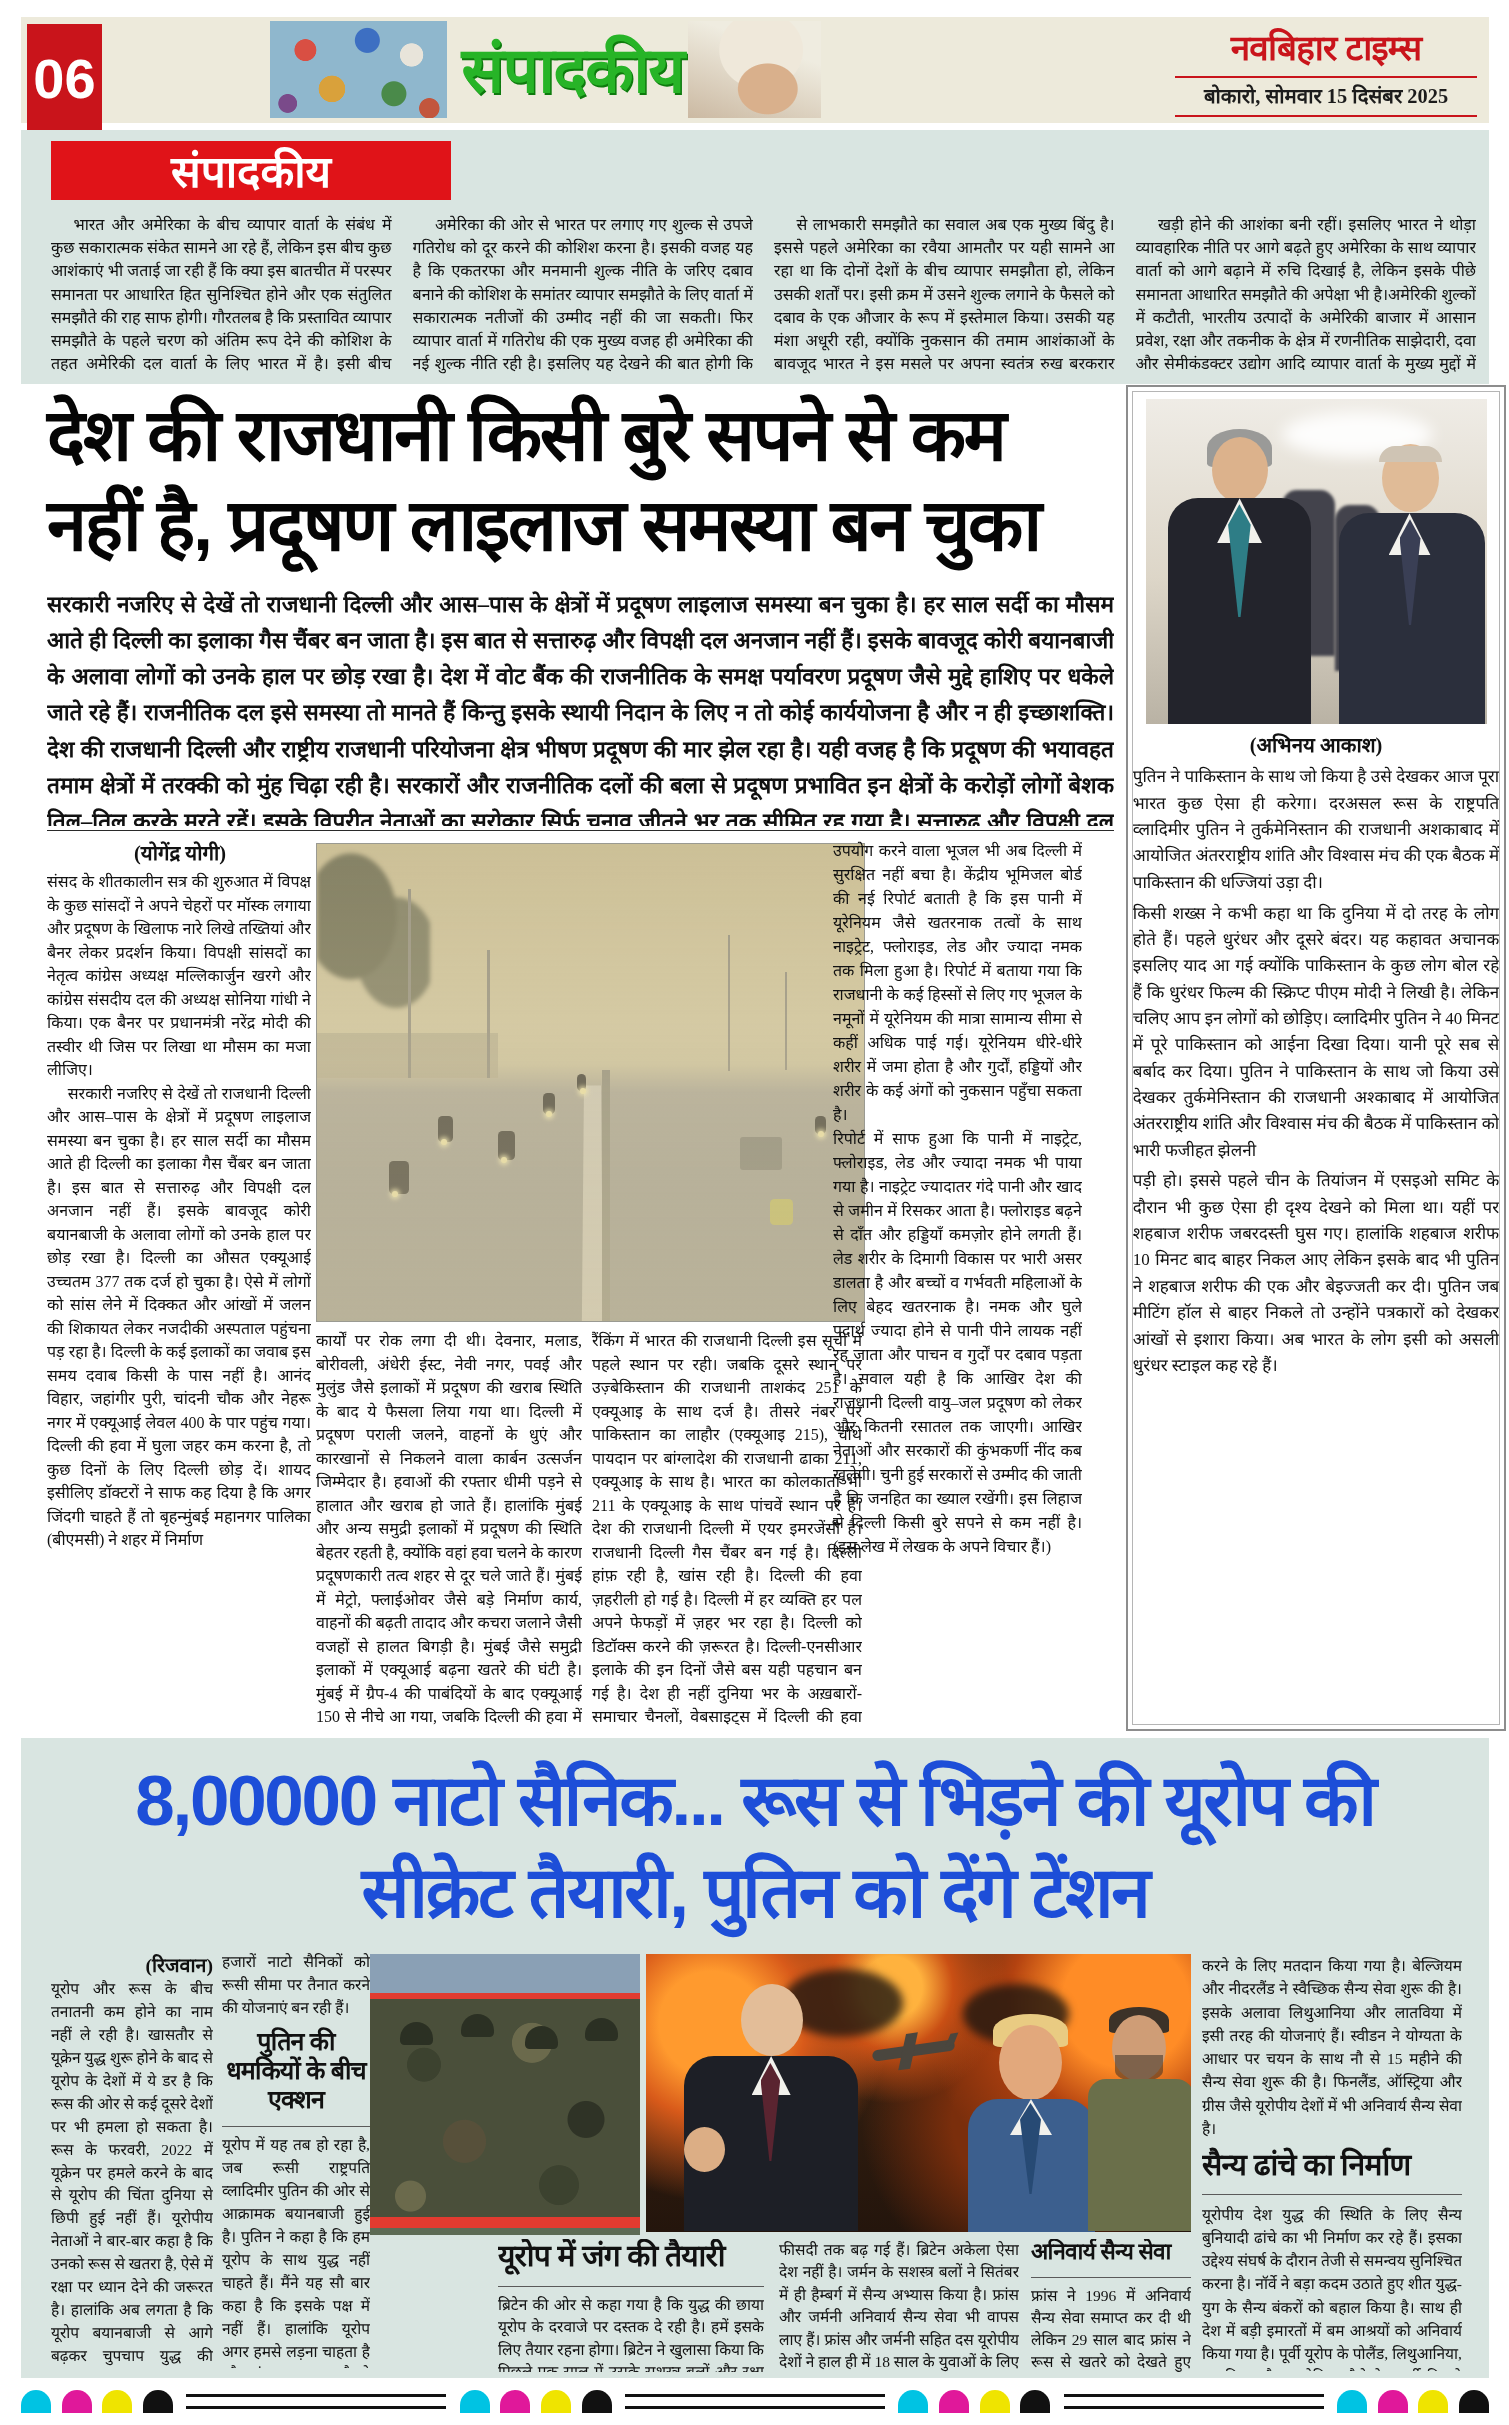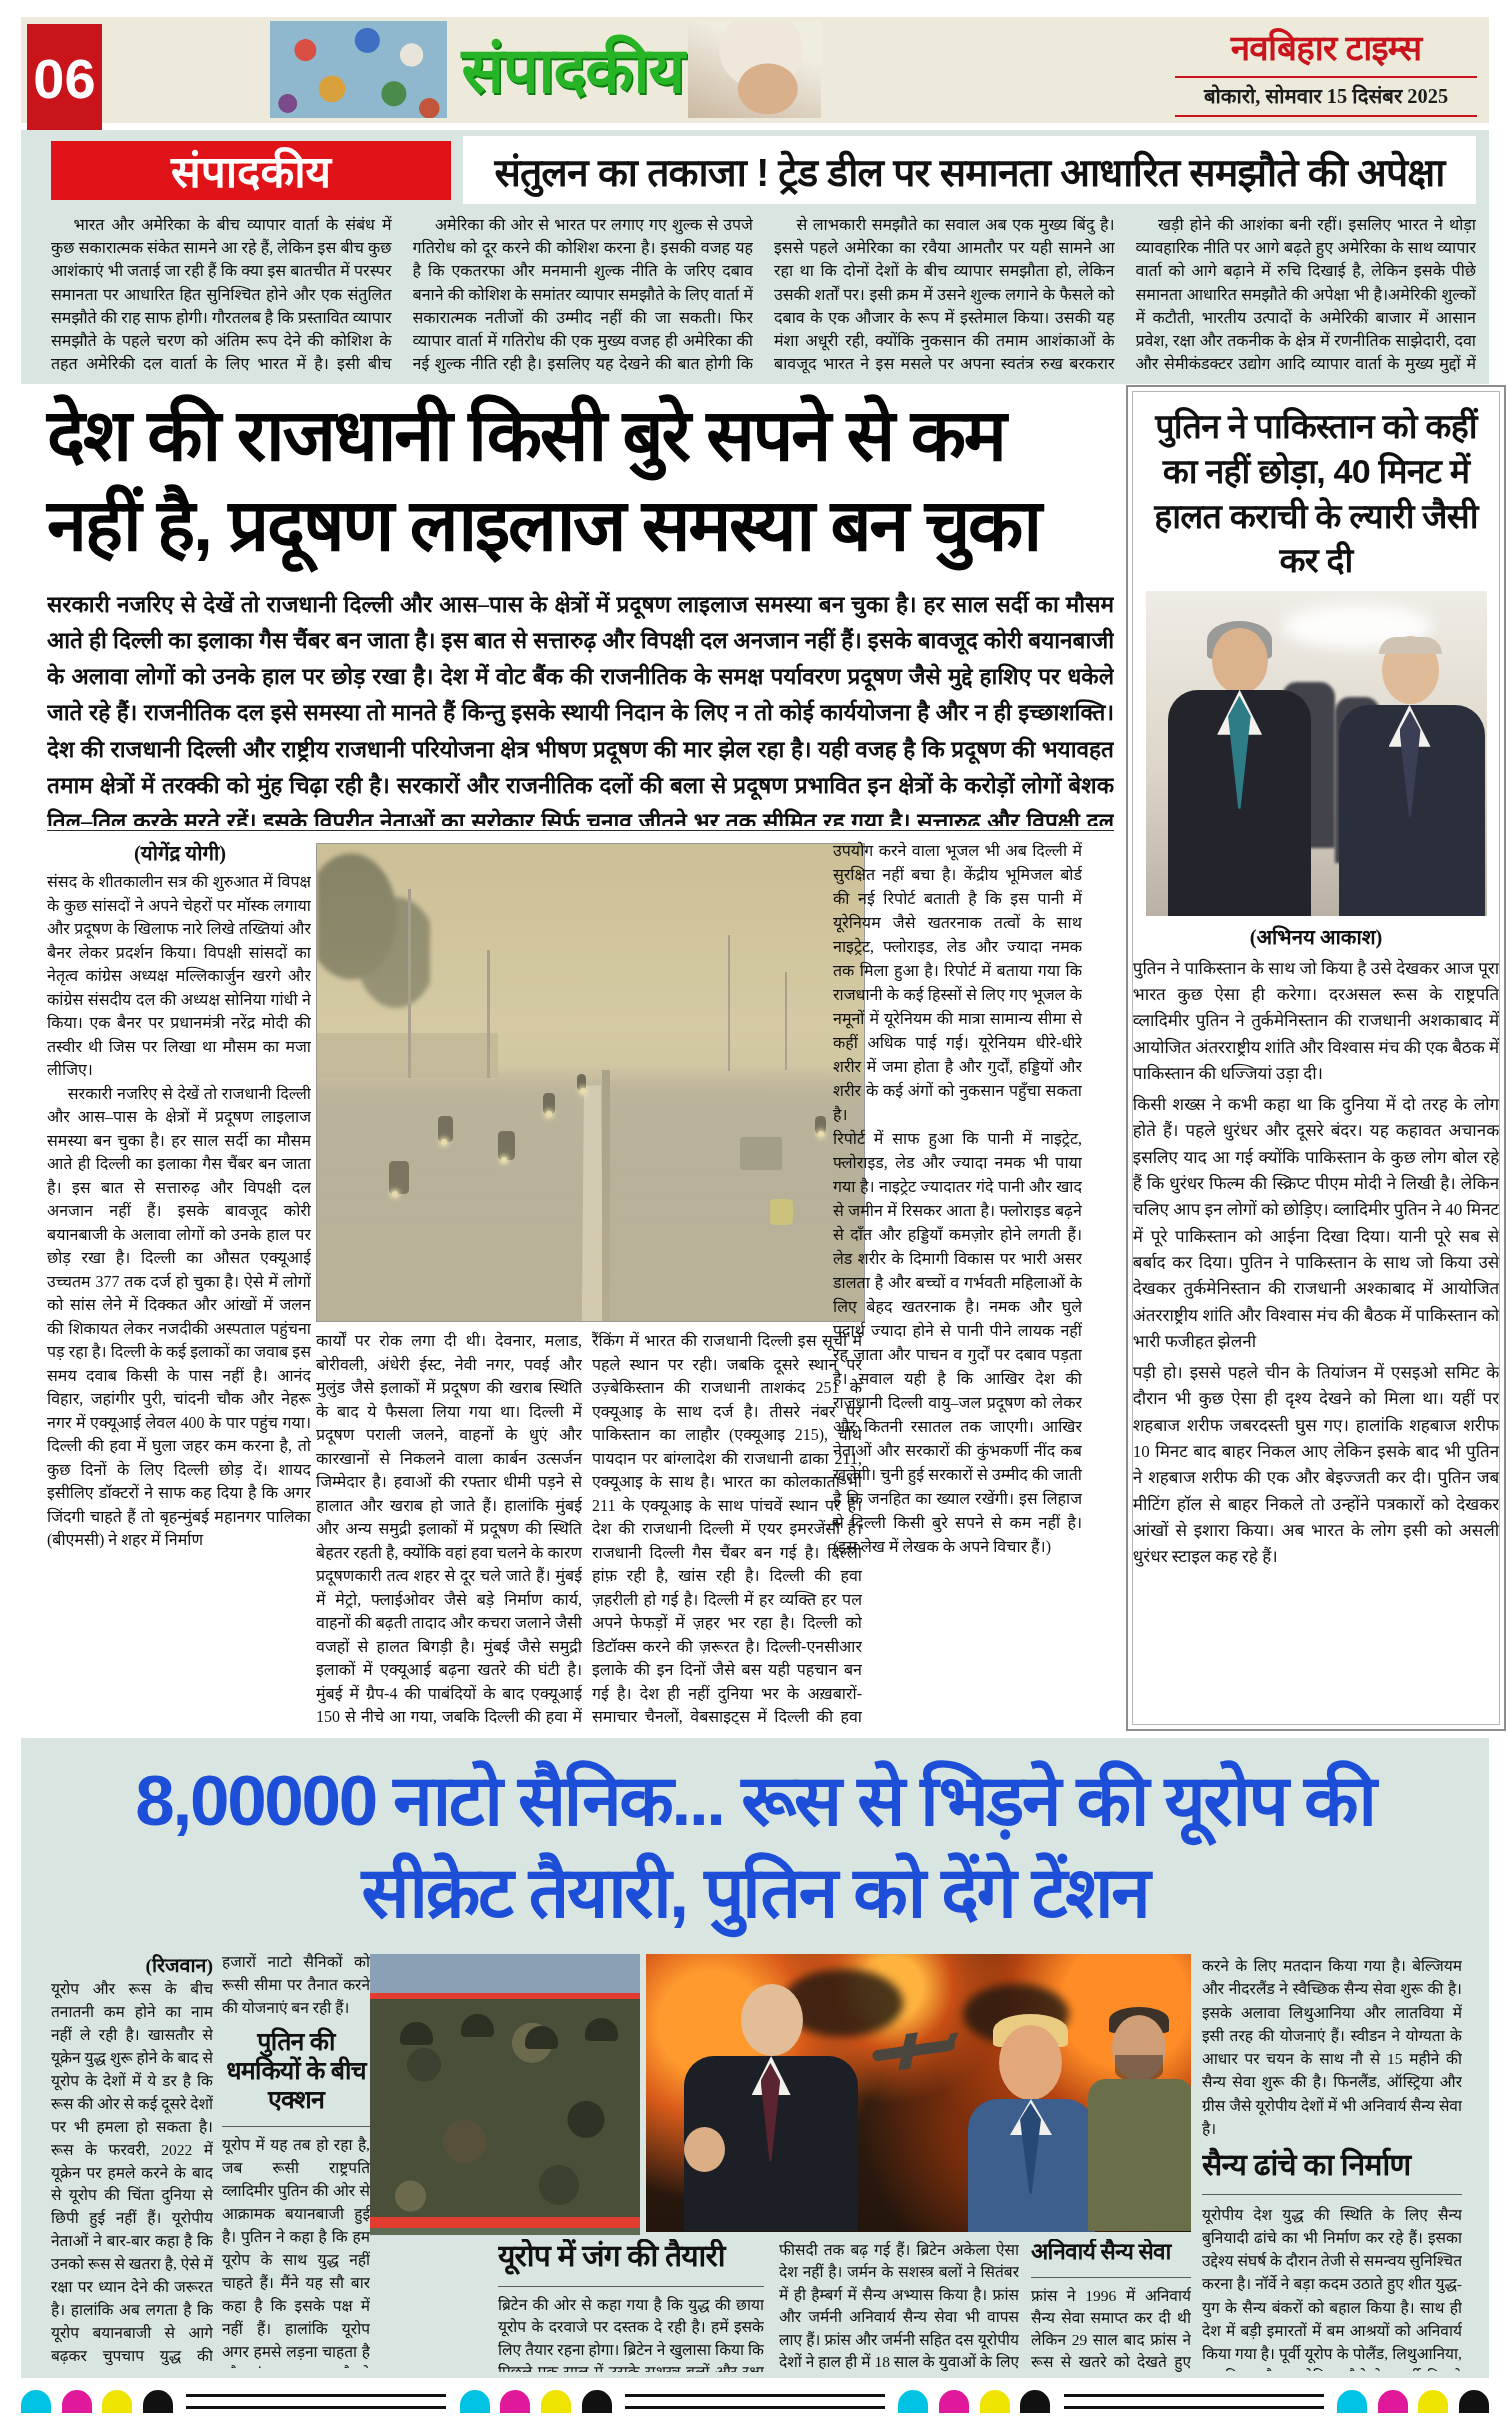--- a/index.html
+++ b/index.html
@@ -162,21 +162,20 @@
     <div class="abs mast-title sans">संपादकीय</div>
     <div class="abs illus"></div>
     <div class="abs paper-area">
       <div class="paper-name sans">नवबिहार टाइम्स</div>
       <div class="date-strip">बोकारो, सोमवार 15 दिसंबर 2025</div>
     </div>
   </div>
 
   <div class="abs top-sec">
     <div class="abs edit-label sans">संपादकीय</div>
-    <div class="abs top-head sans">संतुलन का तकाजा ! ट्रेड डील पर समानता आधारित समझौते की अपेक्षा</div>
     <div class="abs top-cols just">
       <div>भारत और अमेरिका के बीच व्यापार वार्ता के संबंध में कुछ सकारात्मक संकेत सामने आ रहे हैं, लेकिन इस बीच कुछ आशंकाएं भी जताई जा रही हैं कि क्या इस बातचीत में परस्पर समानता पर आधारित हित सुनिश्चित होने और एक संतुलित समझौते की राह साफ होगी। गौरतलब है कि प्रस्तावित व्यापार समझौते के पहले चरण को अंतिम रूप देने की कोशिश के तहत अमेरिकी दल वार्ता के लिए भारत में है। इसी बीच अमेरिका के व्यापार प्रतिनिधि जेमीसन ग्रीयर ने कहा कि व्यापार समझौते के संदर्भ में भारत की ओर से 'अब तक के सबसे अच्छे प्रस्ताव' मिले हैं।माना जा रहा है कि इस बयान का उद्देश्य</div>
       <div>अमेरिका की ओर से भारत पर लगाए गए शुल्क से उपजे गतिरोध को दूर करने की कोशिश करना है। इसकी वजह यह है कि एकतरफा और मनमानी शुल्क नीति के जरिए दबाव बनाने की कोशिश के समांतर व्यापार समझौते के लिए वार्ता में सकारात्मक नतीजों की उम्मीद नहीं की जा सकती। फिर व्यापार वार्ता में गतिरोध की एक मुख्य वजह ही अमेरिका की नई शुल्क नीति रही है। इसलिए यह देखने की बात होगी कि इस मसले पर अमेरिका के रुख में कितना बदलाव आ पाता है।दरअसल, व्यापार वार्ता के सकारात्मक दिशा में बढ़ने के मद्देनजर जारी कोशिशों के तहत ही भारत और अमेरिका के बीच पारस्परिक रूप</div>
       <div>से लाभकारी समझौते का सवाल अब एक मुख्य बिंदु है। इससे पहले अमेरिका का रवैया आमतौर पर यही सामने आ रहा था कि दोनों देशों के बीच व्यापार समझौता हो, लेकिन उसकी शर्तों पर। इसी क्रम में उसने शुल्क लगाने के फैसले को दबाव के एक औजार के रूप में इस्तेमाल किया। उसकी यह मंशा अधूरी रही, क्योंकि नुकसान की तमाम आशंकाओं के बावजूद भारत ने इस मसले पर अपना स्वतंत्र रुख बरकरार रखा।इसके बावजूद, यह हकीकत है कि अमेरिका के शुल्क लगाने से उपजी परिस्थिति अंतरराष्ट्रीय व्यापार परिदृश्य पर विपरीत प्रभाव तो डाल ही रही थी। भारत के सामने भी कुछ चुनौतियां</div>
       <div>खड़ी होने की आशंका बनी रहीं। इसलिए भारत ने थोड़ा व्यावहारिक नीति पर आगे बढ़ते हुए अमेरिका के साथ व्यापार वार्ता को आगे बढ़ाने में रुचि दिखाई है, लेकिन इसके पीछे समानता आधारित समझौते की अपेक्षा भी है।अमेरिकी शुल्कों में कटौती, भारतीय उत्पादों के अमेरिकी बाजार में आसान प्रवेश, रक्षा और तकनीक के क्षेत्र में रणनीतिक साझेदारी, दवा और सेमीकंडक्टर उद्योग आदि व्यापार वार्ता के मुख्य मुद्दों में शामिल हो सकते हैं। मुश्किल वहां आ सकती है, जिसमें अमेरिका भारत से कृषि, डेयरी और डिजिटल नीति के संदर्भ में कई महत्त्वपूर्ण रियायतों पर जोर दे रहा है।</div>
     </div>
   </div>
 
   <div class="abs mid-head sans">देश की राजधानी किसी बुरे सपने से कम नहीं है, प्रदूषण लाइलाज समस्या बन चुका</div>
   <div class="abs mid-intro just clip">सरकारी नजरिए से देखें तो राजधानी दिल्ली और आस–पास के क्षेत्रों में प्रदूषण लाइलाज समस्या बन चुका है। हर साल सर्दी का मौसम आते ही दिल्ली का इलाका गैस चैंबर बन जाता है। इस बात से सत्तारुढ़ और विपक्षी दल अनजान नहीं हैं। इसके बावजूद कोरी बयानबाजी के अलावा लोगों को उनके हाल पर छोड़ रखा है। देश में वोट बैंक की राजनीतिक के समक्ष पर्यावरण प्रदूषण जैसे मुद्दे हाशिए पर धकेले जाते रहे हैं। राजनीतिक दल इसे समस्या तो मानते हैं किन्तु इसके स्थायी निदान के लिए न तो कोई कार्ययोजना है और न ही इच्छाशक्ति। देश की राजधानी दिल्ली और राष्ट्रीय राजधानी परियोजना क्षेत्र भीषण प्रदूषण की मार झेल रहा है। यही वजह है कि प्रदूषण की भयावहत तमाम क्षेत्रों में तरक्की को मुंह चिढ़ा रही है। सरकारों और राजनीतिक दलों की बला से प्रदूषण प्रभावित इन क्षेत्रों के करोड़ों लोगों बेशक तिल–तिल करके मरते रहें। इसके विपरीत नेताओं का सरोकार सिर्फ चुनाव जीतने भर तक सीमित रह गया है। सत्तारुढ़ और विपक्षी दल इस मुद्दे पर चिंता जताने तक सीमित हैं।</div>
@@ -210,21 +209,20 @@
 
   <div class="abs below1 just clip">कार्यों पर रोक लगा दी थी। देवनार, मलाड, बोरीवली, अंधेरी ईस्ट, नेवी नगर, पवई और मुलुंड जैसे इलाकों में प्रदूषण की खराब स्थिति के बाद ये फैसला लिया गया था। दिल्ली में प्रदूषण पराली जलने, वाहनों के धुएं और कारखानों से निकलने वाला कार्बन उत्सर्जन जिम्मेदार है। हवाओं की रफ्तार धीमी पड़ने से हालात और खराब हो जाते हैं। हालांकि मुंबई और अन्य समुद्री इलाकों में प्रदूषण की स्थिति बेहतर रहती है, क्योंकि वहां हवा चलने के कारण प्रदूषणकारी तत्व शहर से दूर चले जाते हैं। मुंबई में मेट्रो, फ्लाईओवर जैसे बड़े निर्माण कार्य, वाहनों की बढ़ती तादाद और कचरा जलाने जैसी वजहों से हालत बिगड़ी है। मुंबई जैसे समुद्री इलाकों में एक्यूआई बढ़ना खतरे की घंटी है। मुंबई में ग्रैप-4 की पाबंदियों के बाद एक्यूआई 150 से नीचे आ गया, जबकि दिल्ली की हवा में अब भी दम घुट रहा है।</div>
   <div class="abs below2 just clip">रैंकिंग में भारत की राजधानी दिल्ली इस सूची में पहले स्थान पर रही। जबकि दूसरे स्थान पर उज़्बेकिस्तान की राजधानी ताशकंद 251 के एक्यूआइ के साथ दर्ज है। तीसरे नंबर पर पाकिस्तान का लाहौर (एक्यूआइ 215), चौथे पायदान पर बांग्लादेश की राजधानी ढाका 211, एक्यूआइ के साथ है। भारत का कोलकाता भी 211 के एक्यूआइ के साथ पांचवें स्थान पर है। देश की राजधानी दिल्ली में एयर इमरजेंसी है। राजधानी दिल्ली गैस चैंबर बन गई है। दिल्ली हांफ़ रही है, खांस रही है। दिल्ली की हवा ज़हरीली हो गई है। दिल्ली में हर व्यक्ति हर पल अपने फेफड़ों में ज़हर भर रहा है। दिल्ली को डिटॉक्स करने की ज़रूरत है। दिल्ली-एनसीआर इलाके की इन दिनों जैसे बस यही पहचान बन गई है। देश ही नहीं दुनिया भर के अख़बारों-समाचार चैनलों, वेबसाइट्स में दिल्ली की हवा सुर्खियों में है।</div>
   <div class="abs mid-col-right just clip">
     <div>उपयोग करने वाला भूजल भी अब दिल्ली में सुरक्षित नहीं बचा है। केंद्रीय भूमिजल बोर्ड की नई रिपोर्ट बताती है कि इस पानी में यूरेनियम जैसे खतरनाक तत्वों के साथ नाइट्रेट, फ्लोराइड, लेड और ज्यादा नमक तक मिला हुआ है। रिपोर्ट में बताया गया कि राजधानी के कई हिस्सों से लिए गए भूजल के नमूनों में यूरेनियम की मात्रा सामान्य सीमा से कहीं अधिक पाई गई। यूरेनियम धीरे-धीरे शरीर में जमा होता है और गुर्दों, हड्डियों और शरीर के कई अंगों को नुकसान पहुँचा सकता है।</div>
     <div>रिपोर्ट में साफ हुआ कि पानी में नाइट्रेट, फ्लोराइड, लेड और ज्यादा नमक भी पाया गया है। नाइट्रेट ज्यादातर गंदे पानी और खाद से जमीन में रिसकर आता है। फ्लोराइड बढ़ने से दाँत और हड्डियाँ कमज़ोर होने लगती हैं। लेड शरीर के दिमागी विकास पर भारी असर डालता है और बच्चों व गर्भवती महिलाओं के लिए बेहद खतरनाक है। नमक और घुले पदार्थ ज्यादा होने से पानी पीने लायक नहीं रह जाता और पाचन व गुर्दों पर दबाव पड़ता है। सवाल यही है कि आखिर देश की राजधानी दिल्ली वायु–जल प्रदूषण को लेकर और कितनी रसातल तक जाएगी। आखिर नेताओं और सरकारों की कुंभकर्णी नींद कब खुलेगी। चुनी हुई सरकारों से उम्मीद की जाती है कि जनहित का ख्याल रखेंगी। इस लिहाज से दिल्ली किसी बुरे सपने से कम नहीं है।  (इस लेख में लेखक के अपने विचार हैं।)</div>
   </div>
 
   <div class="abs pbox">
     <div class="pbox-in">
-      <div class="pbox-head sans">पुतिन ने पाकिस्तान को कहीं का नहीं छोड़ा, 40 मिनट में हालत कराची के ल्यारी जैसी कर दी</div>
       <div class="pphoto">
         <div class="glow"></div>
         <div class="bgman" style="left:136px;top:91px;"></div>
         <div class="bgman" style="left:189px;top:106px;width:45px;"></div>
         <div class="person" style="left:22.6px;top:30px;width:143px;height:294px;">
           <div class="hairg" style="left:39px;top:0;width:65px;height:38px;"></div>
           <div class="head" style="left:44px;top:7.5px;width:56px;height:66px;"></div>
           <div class="suit" style="left:0;top:69px;width:143px;height:226px;"></div>
           <div class="shirt" style="left:49px;top:69px;width:45px;height:45px;"></div>
           <div class="tie" style="left:60px;top:75px;width:22.6px;height:113px;background:#2e7d86;"></div>

